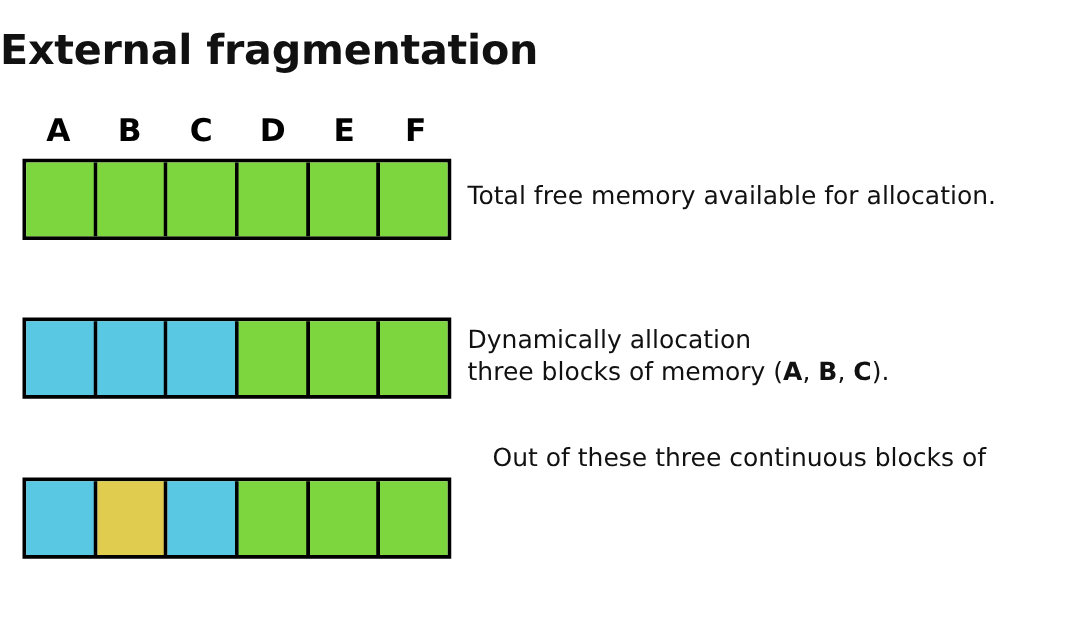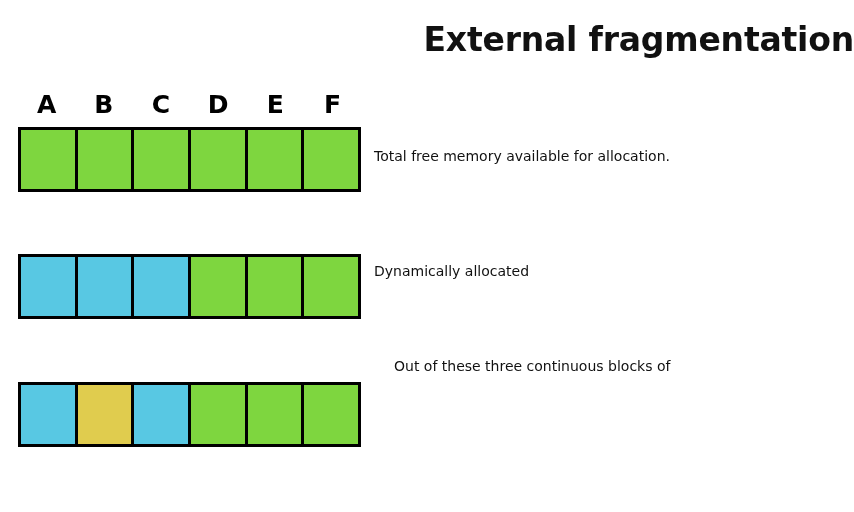--- a/index.html
+++ b/index.html
@@ -16,21 +16,21 @@
     color: #000000;
     -webkit-font-smoothing: antialiased;
   }
 
   
   .title {
     position: absolute;
     left: 0;
     top: 20px;
     width: 854px;
-    text-align: right;
+    text-align: left;
     font-size: 33px;
     font-weight: bold;
     letter-spacing: -0.2px;
     color: #111111;
     white-space: nowrap;
   }
 
   
   .row-labels {
     position: absolute;
@@ -69,21 +69,21 @@
 
   #row-1 { top: 127px; }
   #row-2 { top: 254px; }
   #row-3 { top: 382px; }
 
   
   .caption {
     position: absolute;
     left: 374px;
     width: 478px;
-    font-size: 14px;
+    font-size: 20px;
     line-height: 25.5px;
     color: #111111;
   }
   #caption-1 { top: 144px; }
   #caption-2 { top: 259px; }
   #caption-3 { top: 354px; margin-left: 20px; }
   .caption .ln { display: block; white-space: nowrap; }
   .caption b { font-weight: bold; }
 </style>
 </head>
@@ -122,17 +122,18 @@
     <div class="cell" style="background: rgb(88, 200, 227);"></div>
     <div class="cell" style="background: rgb(126, 214, 63);"></div>
     <div class="cell" style="background: rgb(126, 214, 63);"></div>
     <div class="cell" style="background: rgb(126, 214, 63);"></div>
   </div>
 
 <div class="caption" id="caption-1">
     <span class="ln">Total free memory available for allocation.</span>
   </div>
 <div class="caption" id="caption-2">
-    <span class="ln">Dynamically allocated</span>
+    <span class="ln">Dynamically allocation</span>
+    <span class="ln"><span>three blocks of memory (</span><b>A</b><span>, </span><b>B</b><span>, </span><b>C</b><span>).</span></span>
   </div>
 <div class="caption" id="caption-3">
     <span class="ln">Out of these three continuous blocks of</span>
   </div>
 
 </body></html>

